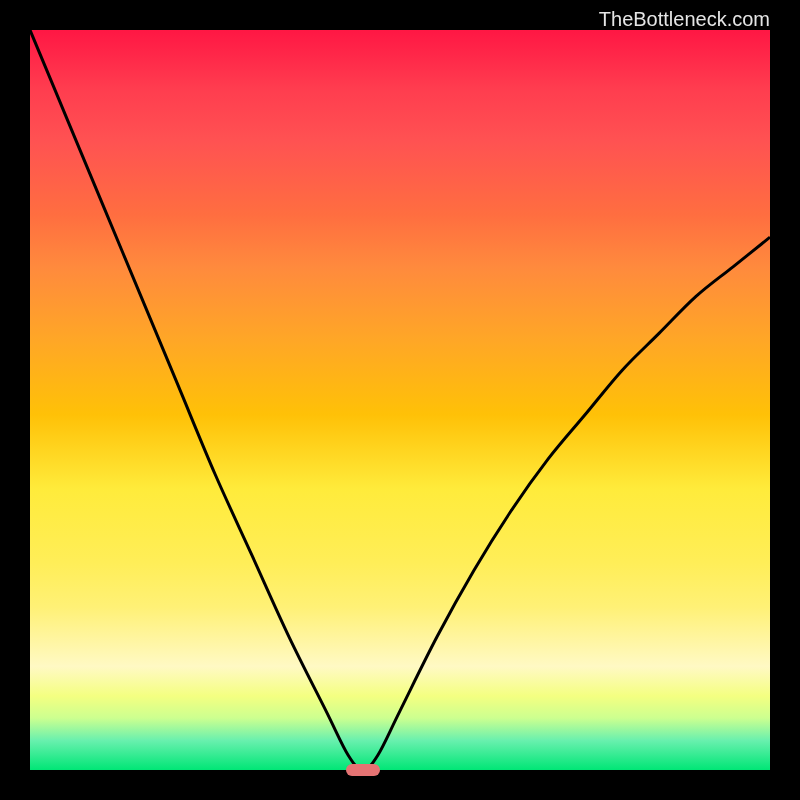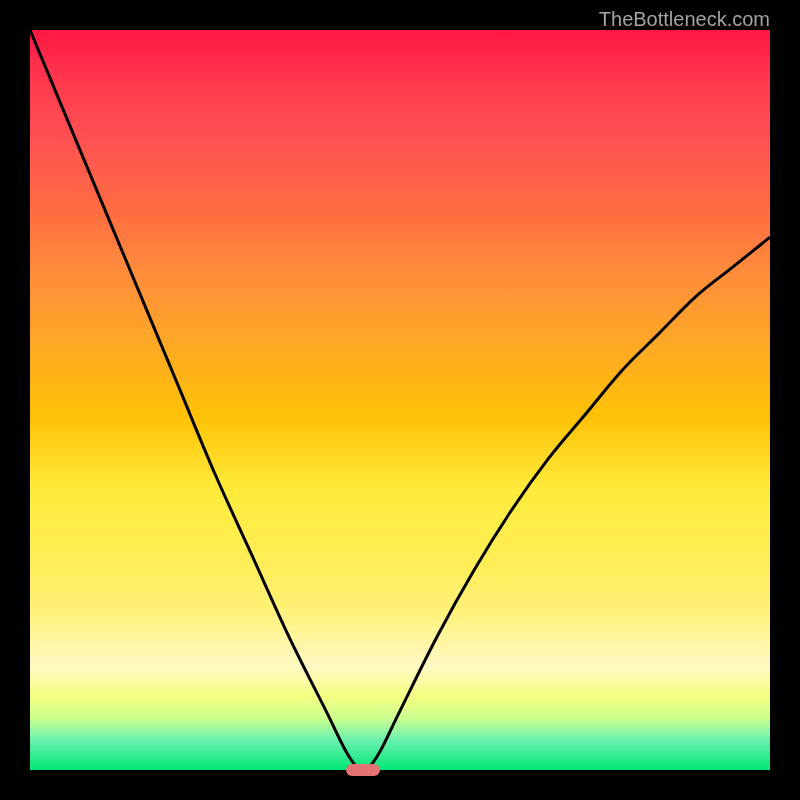--- a/index.html
+++ b/index.html
@@ -35,21 +35,21 @@
       #69f0ae 96%,
       #00e676 100%
     );
   }
   .watermark {
     position: absolute;
     top: 8px;
     right: 30px;
     font-family: Arial, sans-serif;
     font-size: 20px;
-    color: #a3a3a3;
+    color: #e5e5e5;
     z-index: 10;
   }
   svg.curve {
     position: absolute;
     left: 30px;
     top: 30px;
     width: 740px;
     height: 740px;
     z-index: 5;
   }

